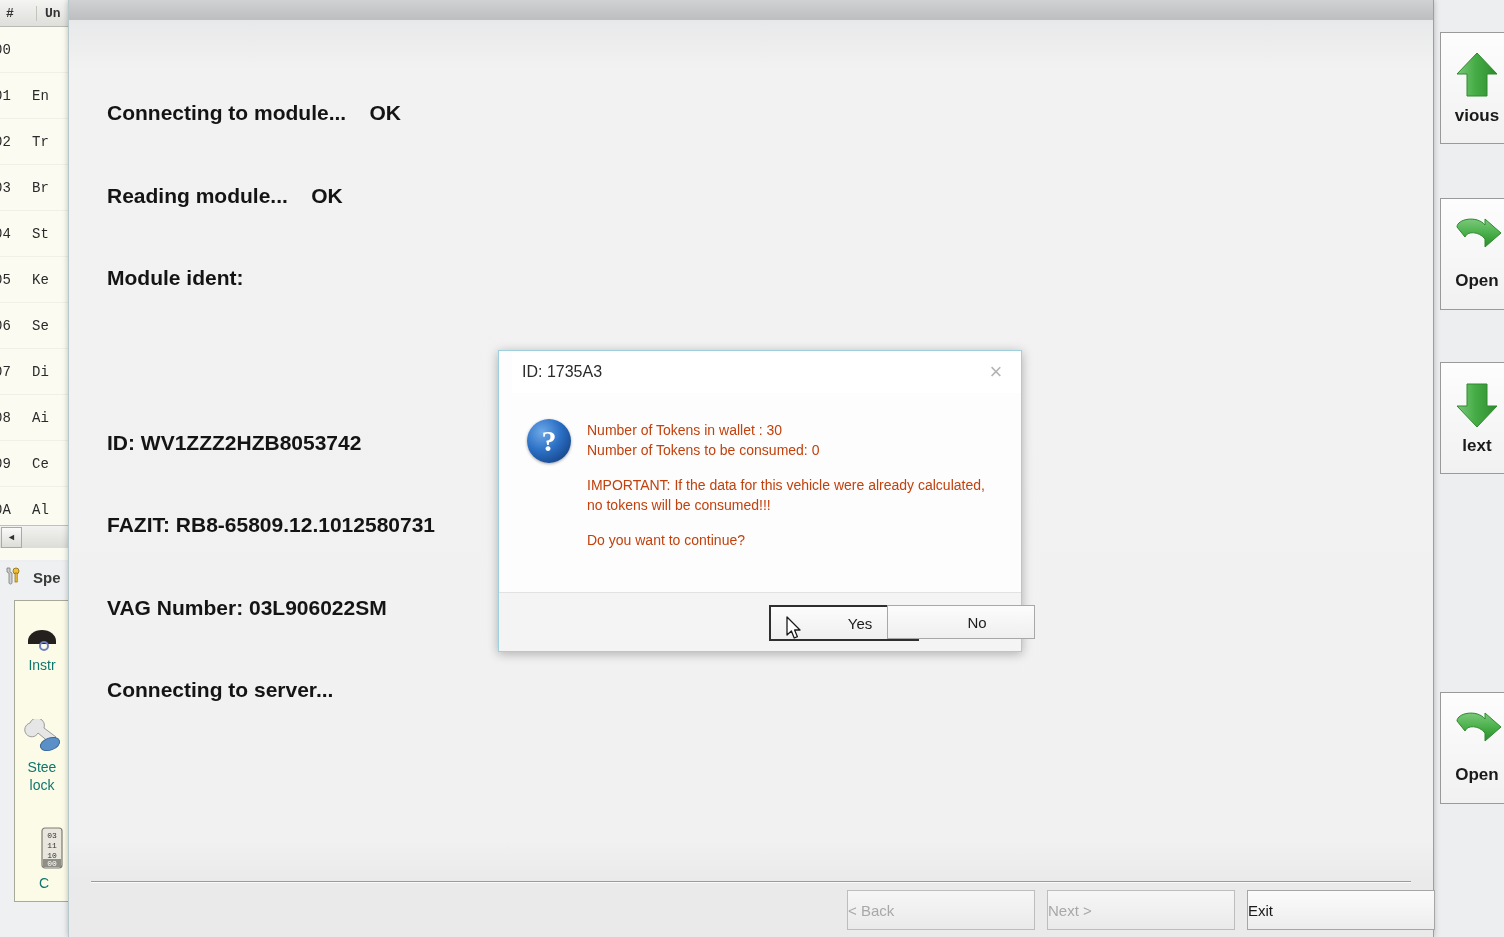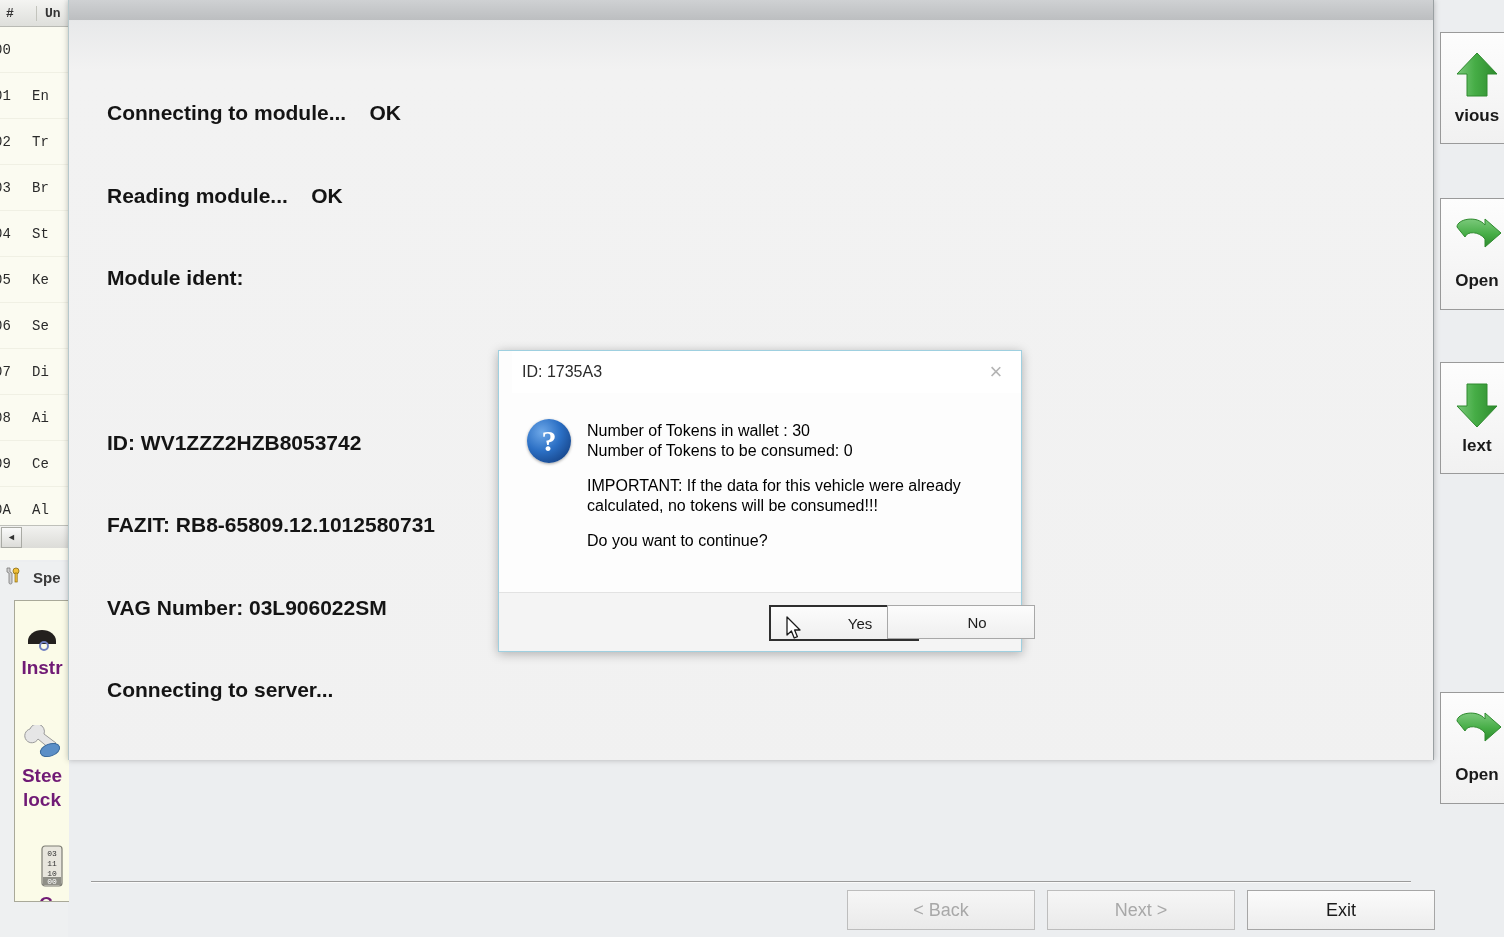--- a/index.html
+++ b/index.html
@@ -53,39 +53,39 @@
   
   .spec-panel { position: absolute; left: 0; top: 562px; width: 68px; height: 375px; background:#eef0f1; }
   .spec-title { display:flex; align-items:center; gap:12px; height:30px; padding-left:4px;
      font-size:15px; font-weight:bold; color:#3a3a3a; }
   .spec-box {
     position:absolute; left: 14px; top: 38px; width: 54px; height: 300px;
     background:#fbfbe8; border:1px solid #a9a999; border-right:none;
     overflow:hidden;
   }
   .spec-item { text-align:center; padding-top: 6px; }
-  .spec-item .lbl { font-size:19px; font-weight:bold; color:#701a75; line-height:1.15; margin-top:2px;
+  .spec-item .lbl { font-size:14px; font-weight:normal; color:#0f766e; line-height:1.15; margin-top:2px;
      white-space:nowrap; overflow:hidden; }
 
   
   .right-strip {
     position: absolute; right: 0; top: 0; width: 72px; height: 704px;
     background: #eceef0;
   }
   .tool-btn {
     position:absolute; left: 8px; width: 72px; height: 110px;
     background: linear-gradient(#fdfdfd,#f1f1f1);
     border: 1px solid #9a9a9a;
     display:flex; flex-direction:column; align-items:center; justify-content:center;
   }
   .tool-btn .lbl { font-size: 17px; font-weight:bold; color:#1a1a1a; margin-top:2px; white-space:nowrap; }
 
   
   .wizard {
-    position:absolute; left: 68px; top: 0; width: 1364px; height: 760px;
+    position:absolute; left: 68px; top: 0; width: 1364px; height: 937px;
     background: linear-gradient(#d4d6d8 0px, #e8e9ea 22px, #f2f2f2 70px, #f1f1f1 840px, #eaeaea 880px);
     border-left: 1px solid #b6c8cc;
     border-right: 1px solid #9aa0a2;
     box-shadow: 0 0 6px rgba(0,0,0,.25);
   }
   .wizard-titlebar {
     height: 20px; width:100%;
     background: linear-gradient(#cfd1d3, #bcbec0);
     position:relative; overflow:hidden;
   }
@@ -104,22 +104,22 @@
   .wizard-sep {
     position:absolute; left: 22px; right: 22px; top: 881px; height: 0;
     border-top: 1px solid #9b9b9b;
     border-bottom: 1px solid #fafafa;
   }
   .nav-bar { position:absolute; left: 0; right: 0; top: 890px; height: 44px; }
   .nav-btn {
     position:absolute; top: 0; height: 38px;
     background: linear-gradient(#fbfbfb,#ededed);
     border: 1px solid #a6a6a6;
-    font-size: 18px; color:#1a1a1a;
-    display:flex; align-items:center; justify-content:center;
+    font-size: 15px; color:#1a1a1a;
+    display:flex; align-items:center; 
   }
   .nav-btn.disabled { color:#a8a8a8; background: linear-gradient(#f6f6f6,#eaeaea); border-color:#bdbdbd; }
 
   
   .dlg {
     position:absolute; left: 498px; top: 350px; width: 522px; height: 300px;
     background: #fdfdfd;
     border: 1px solid #9fd0e0;
     box-shadow: 0 2px 10px rgba(0,0,0,.28);
   }
@@ -137,21 +137,21 @@
   .dlg-body { position:absolute; left:0; right:0; top: 42px; bottom: 58px; background:#fdfdfd; }
   .qicon {
     position:absolute; left: 28px; top: 26px; width: 44px; height: 44px; border-radius: 50%;
     background: radial-gradient(circle at 34% 30%, #6ea8e8 0%, #2b6fc4 45%, #1b4e96 75%, #16407c 100%);
     box-shadow: 0 1px 3px rgba(0,0,0,.35);
     color: #ffffff; font-size: 30px; font-weight: bold;
     display:flex; align-items:center; justify-content:center;
     font-family: "Liberation Serif", serif;
   }
   .dlg-text { position:absolute; left: 88px; top: 28px; right: 22px;
-     font-size: 16px; color:#000000; line-height: 19.5px; }
+     font-size: 14px; color:#c2410c; line-height: 19.5px; }
   .dlg-text p { margin: 0 0 16px 0; }
   .dlg-text p:last-child { margin-bottom: 0; }
   .dlg-footer {
     position:absolute; left:0; right:0; bottom:0; height: 58px;
     background:#f4f4f4; border-top: 1px solid #e2e2e2;
   }
   .dlg-btn {
     position:absolute; top: 12px; width: 114px; height: 32px;
     background: linear-gradient(#fcfcfc,#efefef);
     border: 1px solid #a8a8a8;

